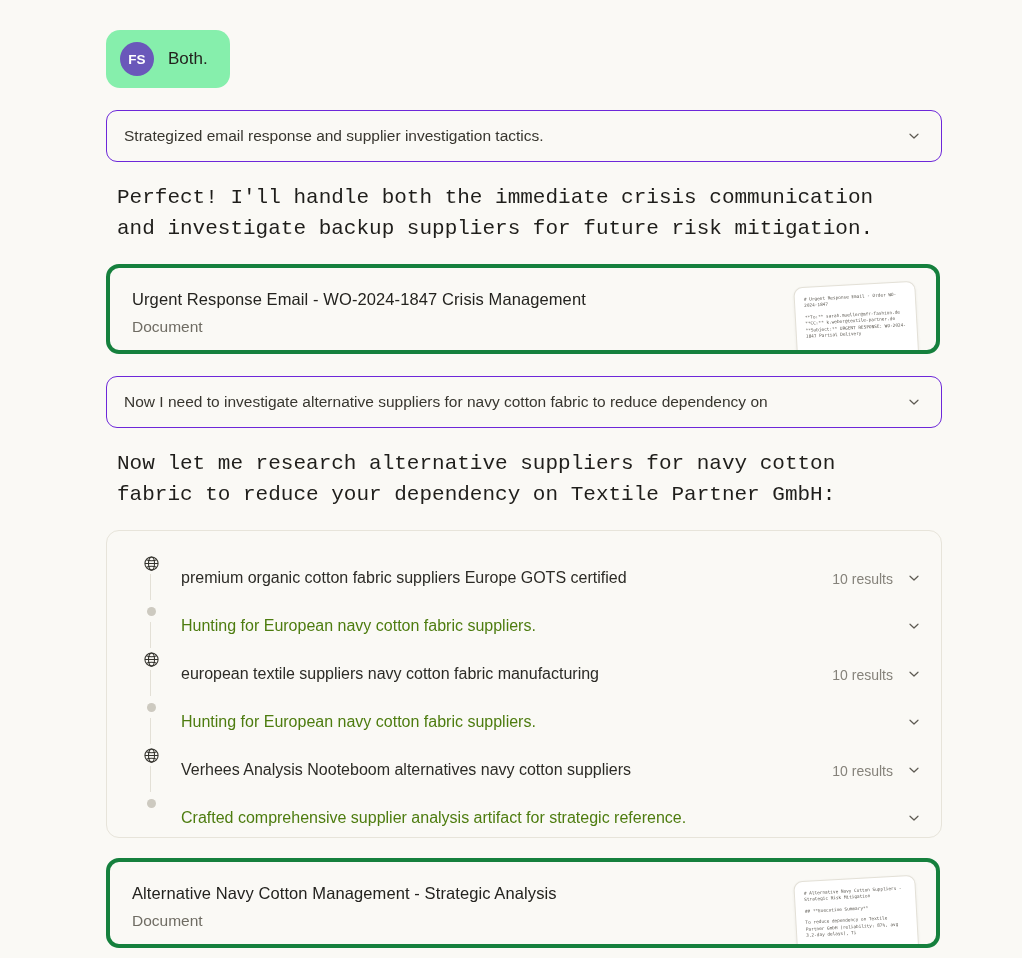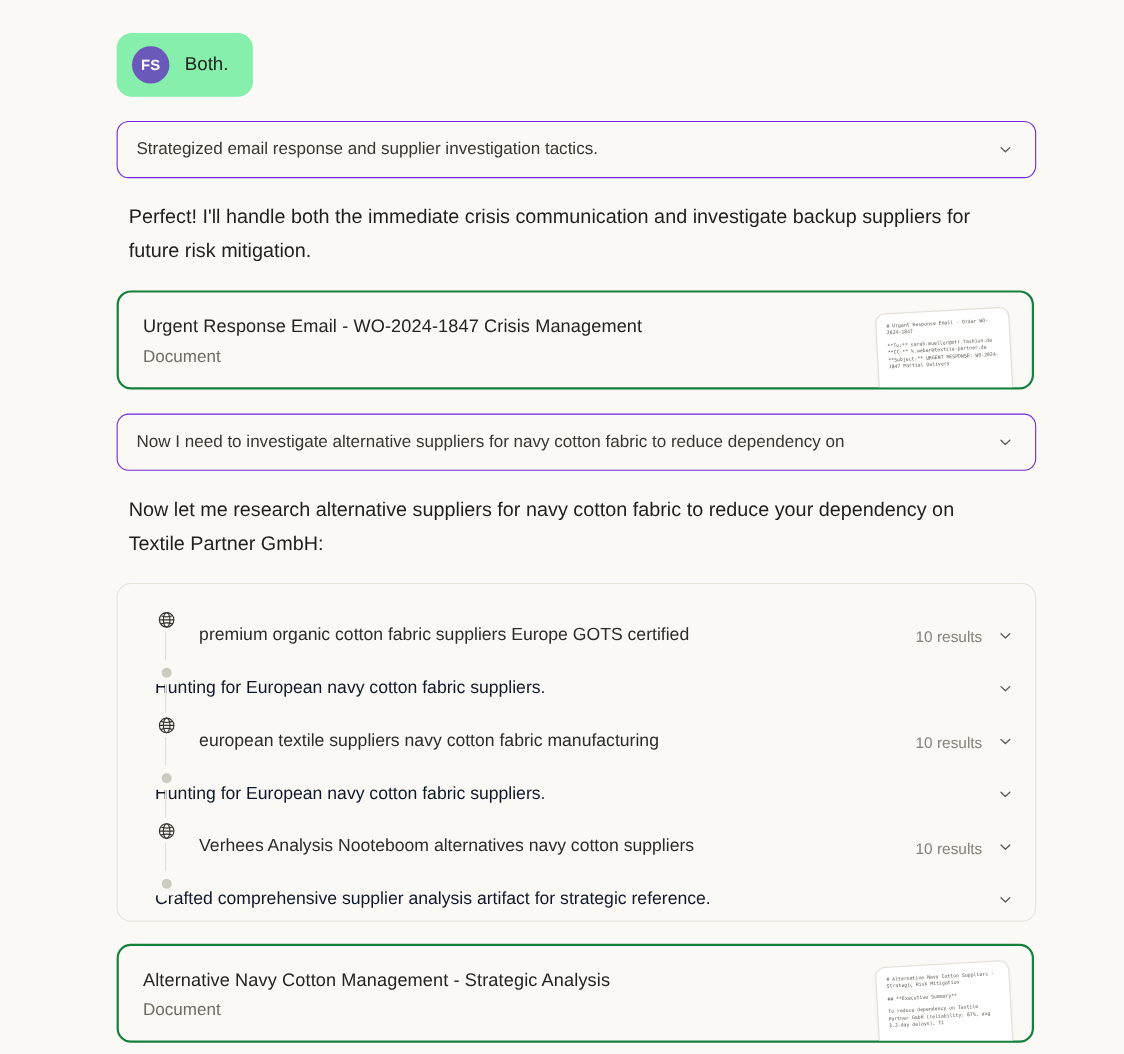--- a/index.html
+++ b/index.html
@@ -73,35 +73,35 @@
     color: #38362f;
     white-space: nowrap;
     overflow: hidden;
     text-overflow: clip;
   }
 
   
   .assistant-text {
     margin: 20px 0 0 117px;
     width: 790px;
-    font-family: Liberation Sans, sans-serif;
-    font-size: 18px;
+    font-family: Liberation Mono, monospace;
+    font-size: 21px;
     line-height: 31px;
     color: #1f1e1b;
   }
 
   
   .doc-card {
     position: relative;
     margin: 20px 0 0 106px;
     width: 834px;
     height: 90px;
     box-sizing: border-box;
     background: #faf9f5;
-    border: 2px solid #15803d;
+    border: 4px solid #15803d;
     border-radius: 13px;
     overflow: hidden;
   }
   .doc-card .doc-title {
     position: absolute;
     left: 22px;
     top: 22px;
     font-size: 16.5px;
     font-weight: 500;
     color: #24231f;
@@ -195,22 +195,22 @@
   }
   .tool-label {
     margin-left: 74px;
     flex: 1 1 auto;
     font-size: 16px;
     color: #2c2b26;
     white-space: nowrap;
     overflow: hidden;
   }
   .tool-label.sub {
-    margin-left: 34px;
-    color: #0f172a;
+    margin-left: 74px;
+    color: #4d7c0f;
   }
   .results-count {
     font-size: 14px;
     color: #85827a;
     margin-right: 12px;
     white-space: nowrap;
   }
 
   
   .chev {

